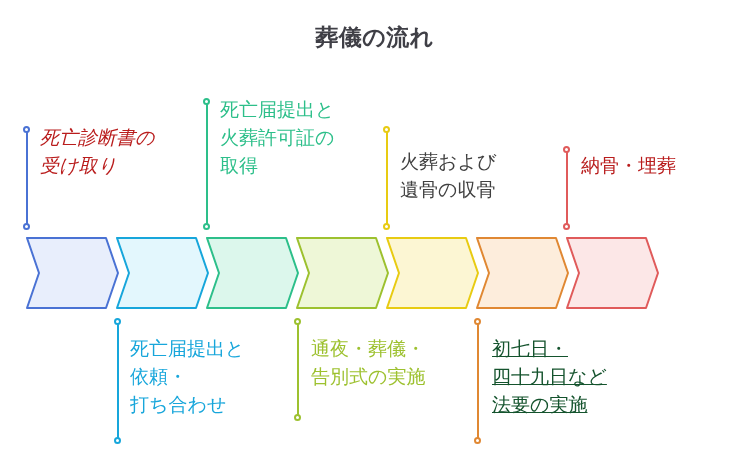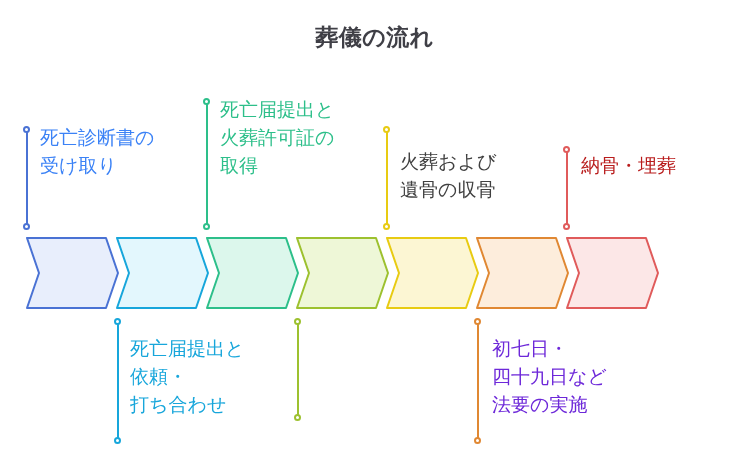--- a/index.html
+++ b/index.html
@@ -84,21 +84,21 @@
       <polygon points="477,238 556,238 568,273 556,308 477,308 489,273" fill="#fdeddc" stroke="#e08833" stroke-width="2" stroke-linejoin="round"></polygon>
       <polygon points="567,238 646,238 658,273 646,308 567,308 579,273" fill="#fce7e7" stroke="#e05b5b" stroke-width="2" stroke-linejoin="round"></polygon>
     </svg>
 
   <div class="flow-layer" id="overlay-layer">
       <div class="connector" style="left: 23px; top: 126px; width: 7px; height: 104px;">
         <div class="connector-line" style="height: 98px; background: rgb(74, 114, 212);"></div>
         <div class="connector-dot top" style="border-color: rgb(74, 114, 212);"></div>
         <div class="connector-dot bottom" style="border-color: rgb(74, 114, 212);"></div>
       </div>
-      <div class="step-label" style="left: 40px; top: 124px; color: #3b82f6;">死亡診断書の
+      <div class="step-label" style="left: 40px; top: 124px; color: #b91c1c; font-style: italic;">死亡診断書の
 受け取り</div>
       <div class="connector" style="left: 114px; top: 318px; width: 7px; height: 126px;">
         <div class="connector-line" style="height: 120px; background: rgb(23, 166, 219);"></div>
         <div class="connector-dot top" style="border-color: rgb(23, 166, 219);"></div>
         <div class="connector-dot bottom" style="border-color: rgb(23, 166, 219);"></div>
       </div>
       <div class="step-label" style="left: 130px; top: 335px; color: rgb(23, 166, 219);">死亡届提出と
 依頼・
 打ち合わせ</div>
       <div class="connector" style="left: 203px; top: 98px; width: 7px; height: 132px;">
@@ -107,33 +107,35 @@
         <div class="connector-dot bottom" style="border-color: rgb(45, 191, 138);"></div>
       </div>
       <div class="step-label" style="left: 220px; top: 96px; color: rgb(45, 191, 138);">死亡届提出と
 火葬許可証の
 取得</div>
       <div class="connector" style="left: 294px; top: 318px; width: 7px; height: 103px;">
         <div class="connector-line" style="height: 97px; background: rgb(157, 193, 47);"></div>
         <div class="connector-dot top" style="border-color: rgb(157, 193, 47);"></div>
         <div class="connector-dot bottom" style="border-color: rgb(157, 193, 47);"></div>
       </div>
+      <div class="step-label" style="left: 311px; top: 335px; color: rgb(157, 193, 47);">通夜・葬儀・
+告別式の実施</div>
       <div class="connector" style="left: 383px; top: 126px; width: 7px; height: 104px;">
         <div class="connector-line" style="height: 98px; background: rgb(232, 203, 18);"></div>
         <div class="connector-dot top" style="border-color: rgb(232, 203, 18);"></div>
         <div class="connector-dot bottom" style="border-color: rgb(232, 203, 18);"></div>
       </div>
       <div class="step-label" style="left: 400px; top: 124px; color: #404040; margin-top: 24px;">火葬および
 遺骨の収骨</div>
       <div class="connector" style="left: 474px; top: 318px; width: 7px; height: 126px;">
         <div class="connector-line" style="height: 120px; background: rgb(224, 136, 51);"></div>
         <div class="connector-dot top" style="border-color: rgb(224, 136, 51);"></div>
         <div class="connector-dot bottom" style="border-color: rgb(224, 136, 51);"></div>
       </div>
-      <div class="step-label" style="left: 492px; top: 335px; color: #6d28d9;">初七日・
+      <div class="step-label" style="left: 492px; top: 335px; color: #14532d; text-decoration: underline;">初七日・
 四十九日など
 法要の実施</div>
       <div class="connector" style="left: 563px; top: 146px; width: 7px; height: 84px;">
         <div class="connector-line" style="height: 78px; background: rgb(224, 91, 91);"></div>
         <div class="connector-dot top" style="border-color: rgb(224, 91, 91);"></div>
         <div class="connector-dot bottom" style="border-color: rgb(224, 91, 91);"></div>
       </div>
       <div class="step-label" style="left: 581px; top: 152px; color: #b91c1c;">納骨・埋葬</div>
     </div>
 

